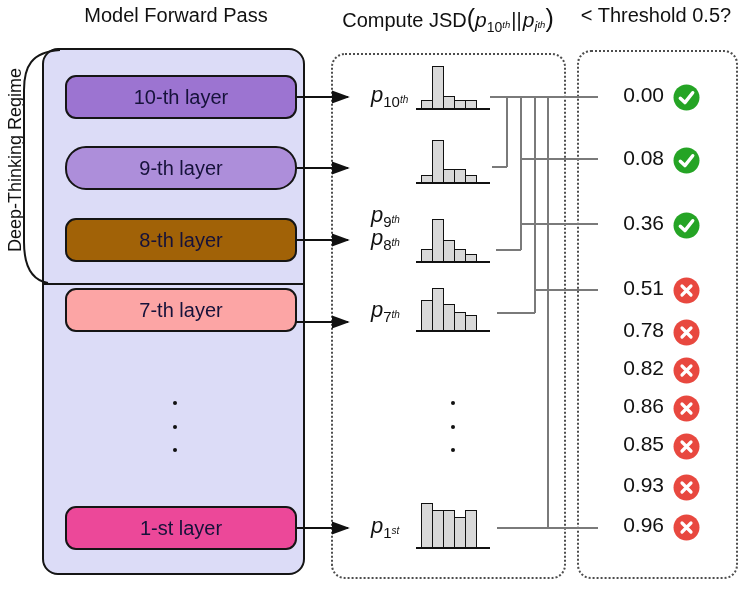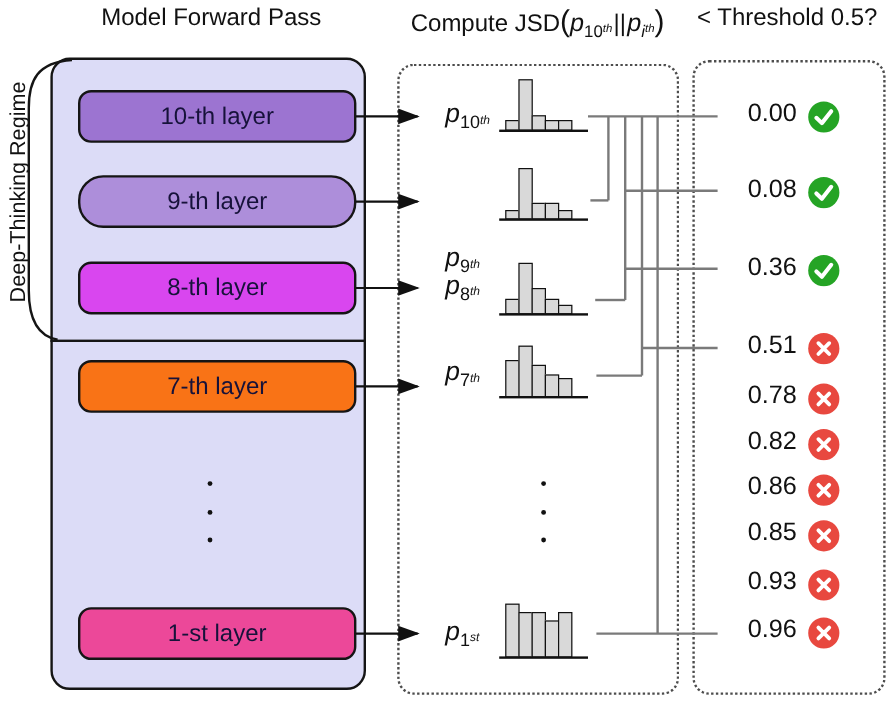--- a/index.html
+++ b/index.html
@@ -93,22 +93,22 @@
       <line x1="497" y1="313" x2="535" y2="313"></line>
       <line x1="548" y1="97" x2="548" y2="528"></line>
       <line x1="497" y1="528" x2="598" y2="528"></line>
       <line x1="521" y1="159" x2="598" y2="159"></line>
       <line x1="521" y1="224" x2="598" y2="224"></line>
       <line x1="535" y1="290" x2="598" y2="290"></line>
     </g>
   </svg>
 <div class="layer-box" style="top: 75px; background: rgb(156, 116, 209);">10-th layer</div>
     <div class="layer-box" style="top: 146px; background: rgb(173, 142, 218); border-radius: 21px;">9-th layer</div>
-    <div class="layer-box" style="top: 218px; background: #d946ef;">8-th layer</div>
-    <div class="layer-box" style="top: 300px; background: #f97316;">7-th layer</div>
+    <div class="layer-box" style="top: 218px; background: #a16207;">8-th layer</div>
+    <div class="layer-box" style="top: 288px; background: #fca5a5;">7-th layer</div>
     <div class="layer-box" style="top: 506px; background: #ec4899;">1-st layer</div>
     <div class="dist-label" style="top: 82px;"><span class="pvar">p</span><span class="dl-sub">10</span><span class="dl-sup">th</span></div>
     <div class="hist" style="top: 63px;">
       <div class="bar" style="left: 0px; height: 9px;"></div>
       <div class="bar" style="left: 11px; height: 43px;"></div>
       <div class="bar" style="left: 22px; height: 13px;"></div>
       <div class="bar" style="left: 33px; height: 9px;"></div>
       <div class="bar" style="left: 44px; height: 9px;"></div>
     </div>
     <div class="baseline" style="top: 108px;"></div>

